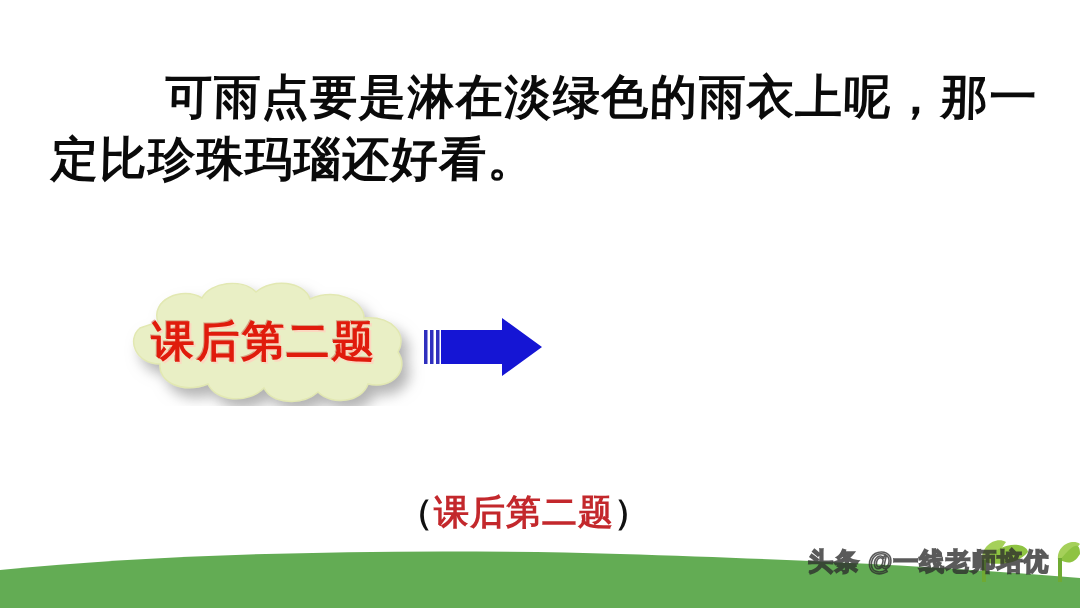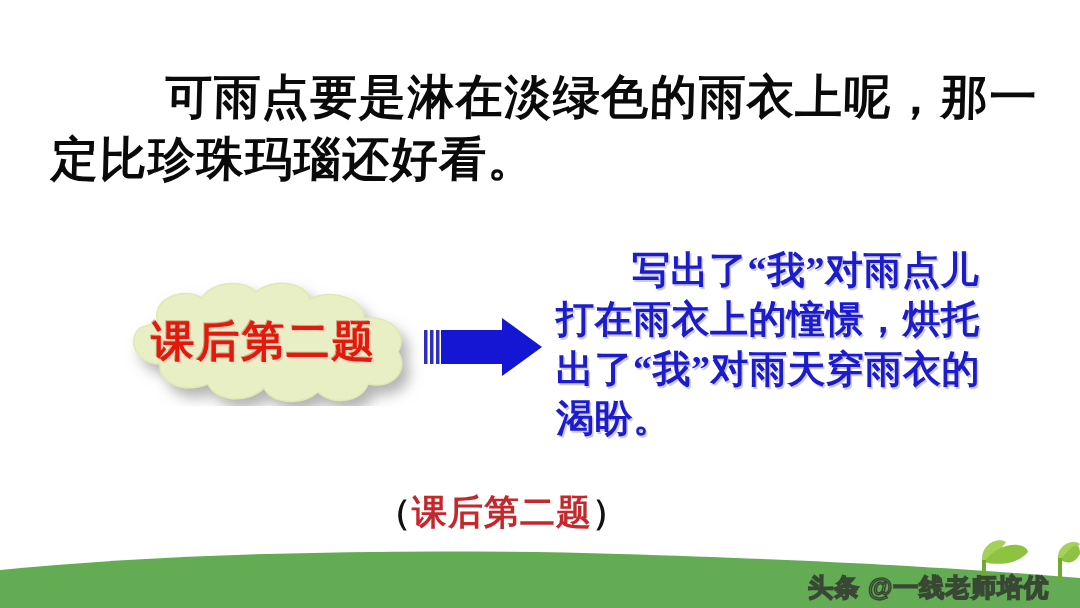--- a/index.html
+++ b/index.html
@@ -93,21 +93,21 @@
     letter-spacing: 0.5px;
     color: #1c1ccc;
     text-indent: 76px;
     word-break: break-all;
     text-shadow: 1.5px 1.5px 0 rgba(140,140,220,0.45);
   }
 
   
   .footnote {
     position: absolute;
-    left: 376px;
+    left: 398px;
     top: 489px;
     font-family: "Liberation Serif", "DejaVu Serif", serif;
     font-size: 35px;
     font-weight: 700;
     color: #111111;
     letter-spacing: 1px;
     white-space: nowrap;
   }
   .footnote .inner { color: #c3282c; }
 
@@ -135,21 +135,20 @@
     left: 808px;
     top: 545px;
     font-family: "Liberation Sans", "DejaVu Sans", sans-serif;
     font-size: 25px;
     font-weight: 700;
     letter-spacing: 1px;
     color: rgba(255,255,255,0.0);
     -webkit-text-stroke: 1.6px rgba(45,45,45,0.85);
     white-space: nowrap;
     opacity: 0.92;
-    margin-top: 26px;
   }
 </style>
 </head>
 <body>
 
 <div id="slide">
 
   <div class="headline">可雨点要是淋在淡绿色的雨衣上呢，那一定比珍珠玛瑙还好看。</div>
 
   <div class="cloud-wrap">
@@ -182,21 +181,20 @@
     <svg viewBox="0 0 120 62" width="120" height="62">
 
       <rect x="0" y="14" width="3.5" height="34" fill="#2f2fbe"></rect>
       <rect x="6" y="14" width="3.5" height="34" fill="#2f2fbe"></rect>
       <rect x="12" y="14" width="3.5" height="34" fill="#2f2fbe"></rect>
 
       <path d="M17,14 L78,14 L78,2 L118,31 L78,60 L78,48 L17,48 Z" fill="#1515d4"></path>
     </svg>
   </div>
 
-  <div class="bluetext">写出了“我”对雨点儿打在雨衣上的憧憬，烘托出了“我”对雨天穿雨衣的渴盼。</div>
 
   <div class="footnote">
     <span>（</span><span class="inner">课后第二题</span><span>）</span>
   </div>
 
   <svg class="hill" viewBox="0 0 1080 60" preserveAspectRatio="none">
     <path d="M0,22 C180,4 420,0 620,6 C820,12 960,20 1080,30 L1080,60 L0,60 Z" fill="#63ac54"></path>
   </svg>
 
   <svg class="sprouts" viewBox="0 0 150 62">

